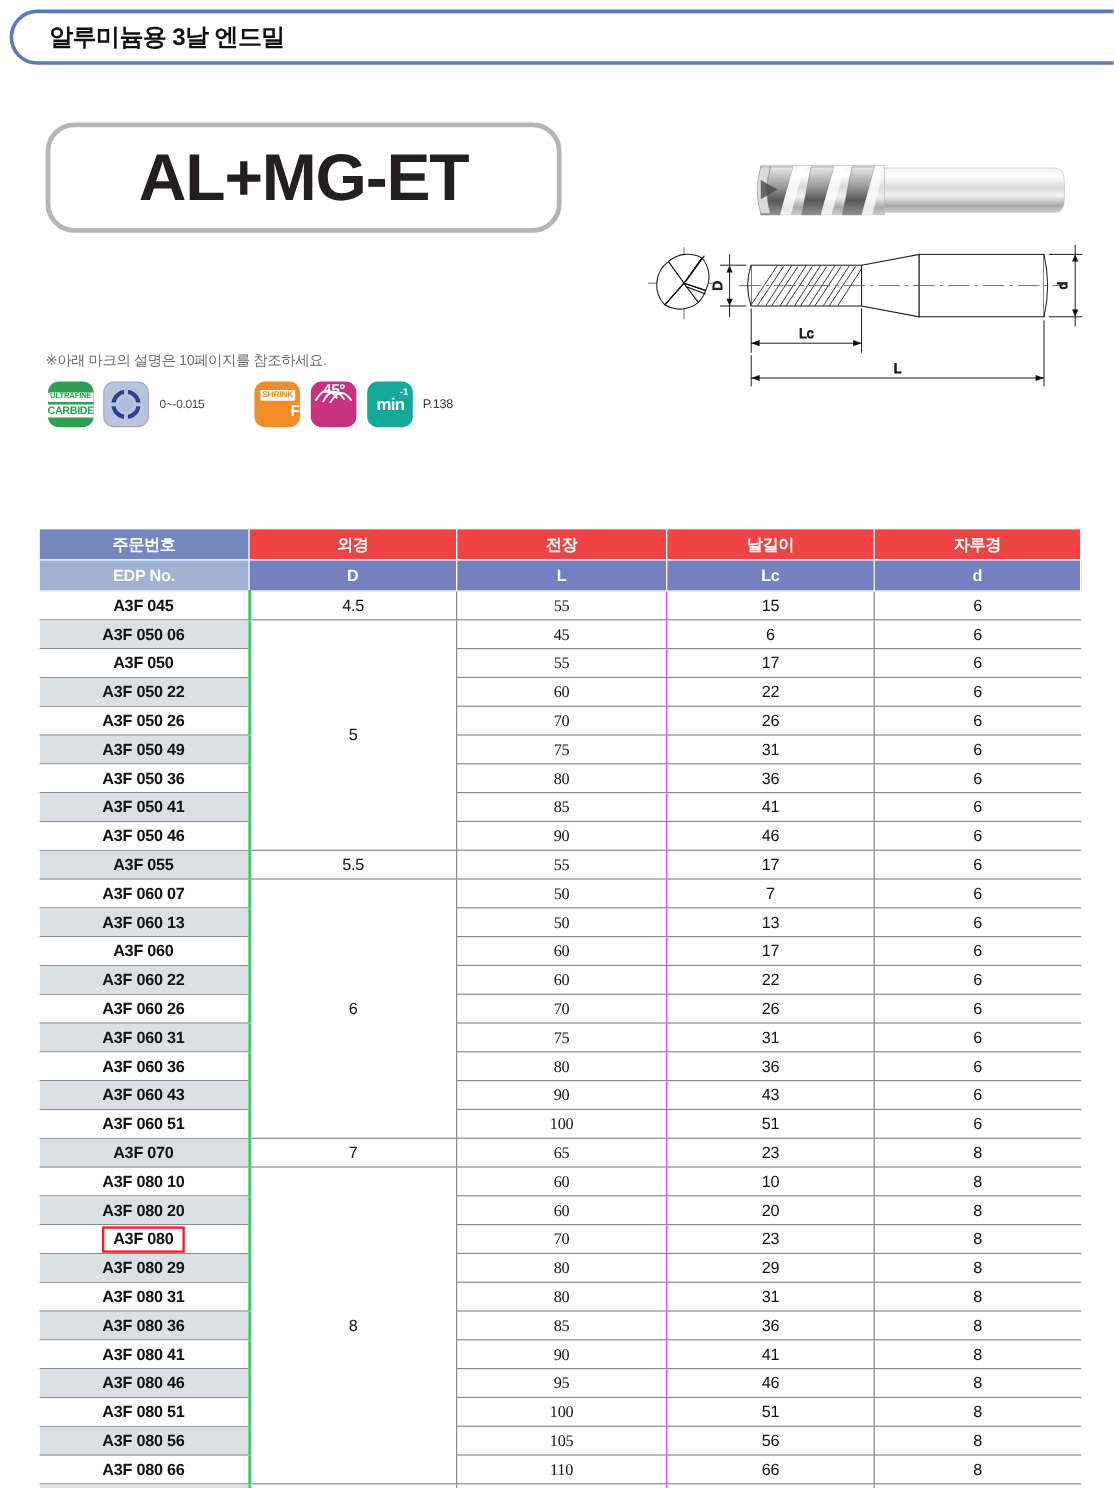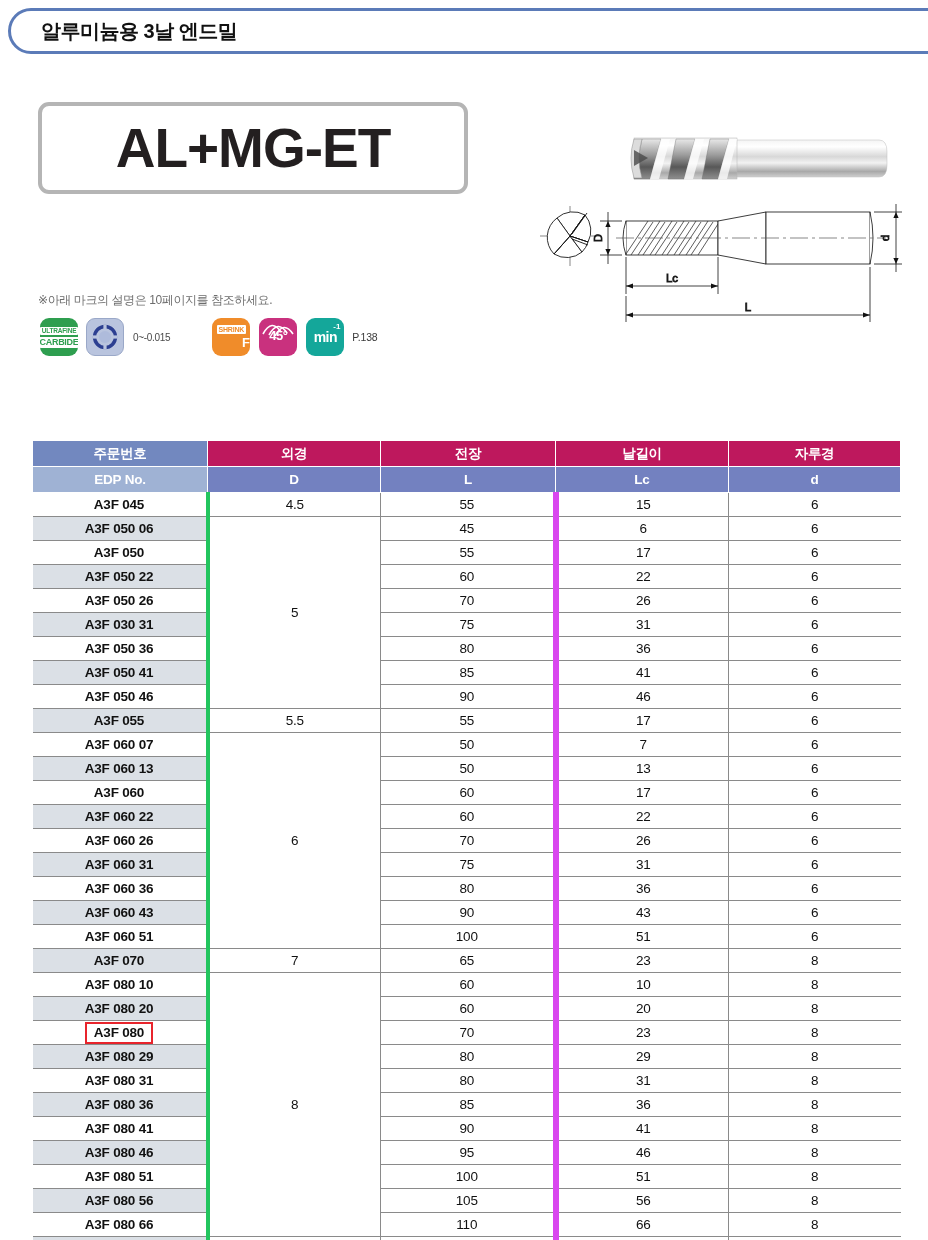--- a/index.html
+++ b/index.html
@@ -32,21 +32,21 @@
     color: #111111;
     white-space: nowrap;
   }
 
   
   .name-plate {
     position: absolute;
     left: 38px; top: 102px;
     width: 430px; height: 92px;
     border: 4px solid #b5b5b5;
-    border-radius: 11px;
+    border-radius: 24px;
     background: #ffffff;
     display: flex;
     align-items: center;
     justify-content: center;
   }
   .name-plate-text {
     font-size: 55px;
     font-weight: bold;
     letter-spacing: -1px;
     color: #231f20;
@@ -120,21 +120,21 @@
   }
   .badge-shrink { background: #f08c2a; margin-left: 42px; }
   .badge-shrink .b1 {
     font-size: 7px; font-weight: bold;
     background: #ffffff; color: #f08c2a; padding: 1px 2px; border-radius: 1px;
     margin-bottom: 2px; letter-spacing: -0.2px;
   }
   .badge-shrink .b2 { font-size: 13px; font-weight: bold; letter-spacing: -0.3px; padding-left: 40px; }
   .badge-angle {
     background: #c9317e; margin-left: 9px;
-    justify-content: center; padding-bottom: 3px; position: relative;
+    justify-content: flex-start; padding-bottom: 3px; position: relative;
   }
   .helix-svg { position: absolute; top: 3px; left: 3px; }
   .badge-angle .b2 { font-size: 13px; font-weight: bold; letter-spacing: -0.5px; z-index:1; }
   .badge-min {
     background: #14a79a; margin-left: 9px;
     position: relative; justify-content: center;
   }
   .badge-min .b2 { font-size: 14px; font-weight: bold; letter-spacing: -0.5px; }
   .badge-min .sup {
     position: absolute; top: 5px; right: 4px;
@@ -168,21 +168,21 @@
   .spec-table col.c5 { width: 172px; }
 
   .spec-table th, .spec-table td {
     text-align: center;
     vertical-align: middle;
     padding: 0;
     border: 1px solid #ffffff;
   }
   .hdr-row1 th {
     height: 26px;
-    background: #be185d;
+    background: #ef4444;
     color: #ffffff;
     font-weight: bold;
     font-size: 13.5px;
     letter-spacing: -0.3px;
   }
   .hdr-row1 th.first { background: #7288bf; }
   .hdr-row2 th {
     height: 26px;
     background: #7381c0;
     color: #ffffff;
@@ -195,31 +195,31 @@
   .spec-table tbody td {
     height: 24px;
     border: none;
     border-bottom: 1px solid #8a8a8a;
     background: #ffffff;
     color: #111111;
     font-size: 13.5px;
     letter-spacing: -0.2px;
   }
   .spec-table tbody td.edp {
-    border-right: 4px solid #22c55e;
+    border-right: 2px solid #22c55e;
     font-weight: bold;
     position: relative;
   }
   .spec-table tbody tr.alt td.edp { background: #dbe0e6; }
   .spec-table tbody td.dcol {
     border-right: 1px solid #8a8a8a;
     border-bottom: none;
   }
   .spec-table tbody td.dcol.grp-end { border-bottom: 1px solid #8a8a8a; }
-  .spec-table tbody td.lcol { border-right: 6px solid #d946ef; }
+  .spec-table tbody td.lcol { border-right: 1px solid #d946ef; font-family: Liberation Serif, serif; }
   .spec-table tbody td.lccol { border-right: 1px solid #8a8a8a; }
   .spec-table tbody tr:first-child td { border-top: 1px solid #8a8a8a; }
 
   
   .edp-highlight {
     display: inline-block;
     border: 2.5px solid #e8242c;
     padding: 0px 7px 1px 7px;
     line-height: 17px;
     background: transparent;
@@ -461,21 +461,21 @@
           <td class="lccol">22</td>
           <td>6</td>
         </tr>
         <tr>
           <td class="edp">A3F 050 26</td>
           <td class="lcol">70</td>
           <td class="lccol">26</td>
           <td>6</td>
         </tr>
         <tr class="alt">
-          <td class="edp">A3F 030 31</td>
+          <td class="edp">A3F 050 49</td>
           <td class="lcol">75</td>
           <td class="lccol">31</td>
           <td>6</td>
         </tr>
         <tr>
           <td class="edp">A3F 050 36</td>
           <td class="lcol">80</td>
           <td class="lccol">36</td>
           <td>6</td>
         </tr>

